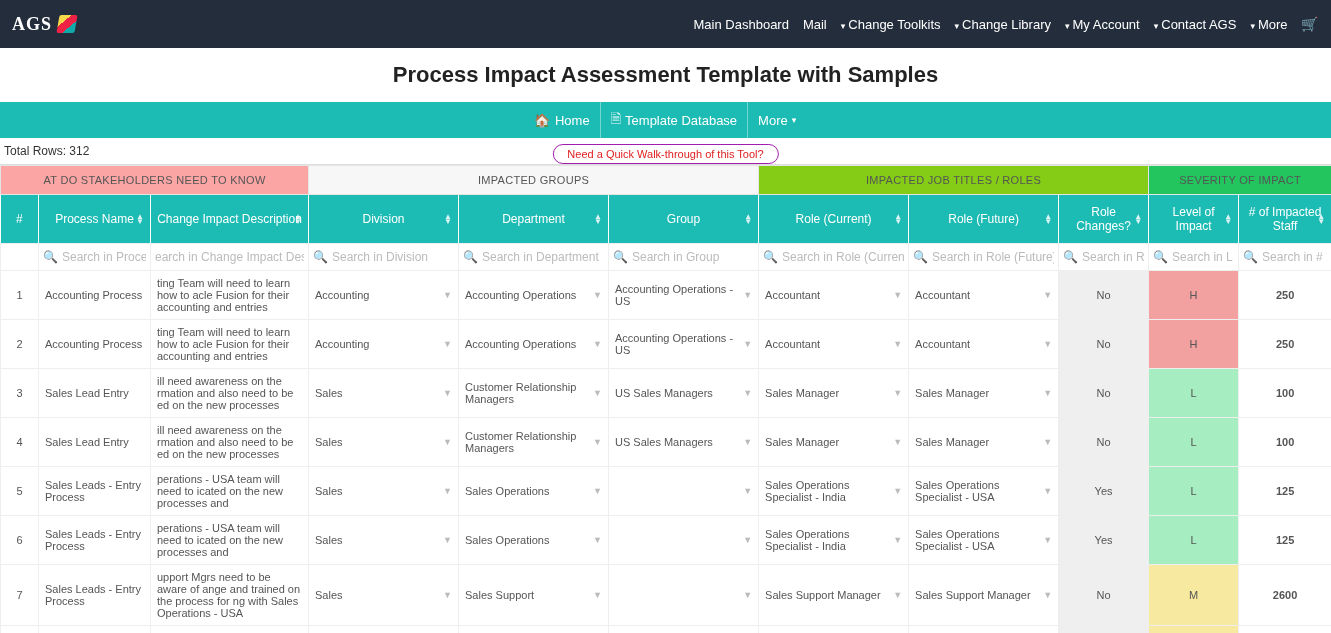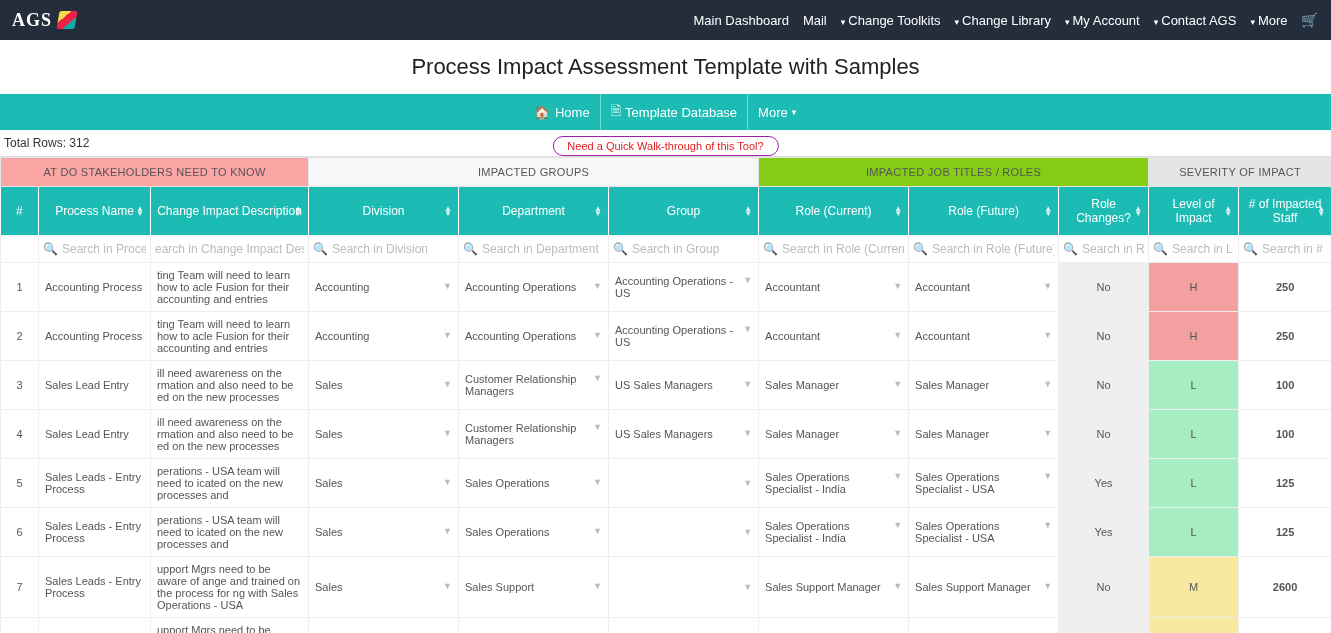--- a/index.html
+++ b/index.html
@@ -1,65 +1,65 @@
 <!DOCTYPE html>
 <html><head>
 <meta charset="utf-8">
 <style>
   * { box-sizing: border-box; margin: 0; padding: 0; }
   body { font-family: -apple-system, BlinkMacSystemFont, "Segoe UI", Arial, sans-serif; font-size: 12px; color: #333; background: #fff; width: 1331px; }
   
   
-  .topnav { background: #232d3b; color: #fff; height: 40px; display: flex; align-items: center; justify-content: space-between; padding: 0 12px; }
+  .topnav { background: #232d3b; color: #fff; height: 48px; display: flex; align-items: center; justify-content: space-between; padding: 0 12px; }
   .logo { display: flex; align-items: center; gap: 6px; font-weight: bold; font-size: 18px; letter-spacing: 1px; font-family: Georgia, serif; }
   .logo-swirl { width: 18px; height: 18px; background: linear-gradient(135deg,#f7d94c 0 33%,#e24 33% 66%,#1aa 66%); border-radius: 2px; transform: skewX(-10deg); }
   .nav-links { display: flex; gap: 14px; align-items: center; font-size: 13px; }
   .nav-links a { color: #fff; text-decoration: none; cursor: pointer; }
   .dd-caret::before { content: "▾"; font-size: 9px; margin-right: 3px; }
   .cart-icon { font-size: 14px; }
   
   
-  .page-title { text-align: center; font-size: 22px; font-weight: 400; color: #222; padding: 14px 0; }
+  .page-title { text-align: center; font-size: 22px; font-weight: 700; color: #222; padding: 14px 0; }
   
   
   .teal-bar { background: #1cbbb4; color: #fff; height: 36px; display: flex; align-items: center; justify-content: center; gap: 0; font-size: 13px; }
   .teal-bar .tb-item { padding: 0 10px; height: 36px; display: flex; align-items: center; gap: 4px; border-right: 1px solid rgba(255,255,255,.4); cursor: pointer; }
   .teal-bar .tb-item:last-child { border-right: none; }
   
   
   .info-row { display: flex; padding: 6px 4px; position: relative; }
   .total-rows { font-size: 12px; color: #333; }
   .walkthrough { position: absolute; left: 50%; transform: translateX(-50%); color: #e02020; border: 1px solid #a21caf; border-radius: 14px; padding: 3px 14px; font-size: 11px; cursor: pointer; background: #fff; }
   
   
   .table-wrap { overflow-x: hidden; border-top: 1px solid #ddd; }
   table { border-collapse: collapse; table-layout: fixed; width: 1331px; }
   
   
   tr.group-row td { font-size: 11px; color: #555; text-align: center; padding: 8px 4px; border: 1px solid #e5e5e5; font-weight: 500; letter-spacing: .3px; }
   .grp-know { background: #fca5a5; }
   .grp-impacted { background: #f7f7f7; }
   .grp-roles { background: #84cc16; }
-  .grp-severity { background: #e5e5e5; }
+  .grp-severity { background: #22c55e; }
   
   
   tr.head-row th { background: #1cbbb4; color: #fff; font-size: 12px; font-weight: 500; padding: 10px 6px; border-right: 1px solid rgba(255,255,255,.25); position: relative; text-align: center; }
   .sort-icon { position: absolute; right: 6px; top: 50%; transform: translateY(-50%); display: flex; flex-direction: column; line-height: 5px; font-size: 8px; opacity: .85; }
   
   
   tr.search-row td { padding: 6px 4px; border: 1px solid #eee; background: #fff; }
   .search-cell { display: flex; align-items: center; gap: 4px; color: #bbb; }
   .search-cell input { border: none; outline: none; width: 100%; font-size: 12px; color: #ef4444; }
   .search-cell input::placeholder { color: #bbb; }
   .mag { font-size: 12px; color: #999; flex-shrink: 0; }
   
   
   tr.data-row td { border: 1px solid #eee; padding: 6px 6px; font-size: 11px; vertical-align: middle; color: #555; }
   tr.data-row td.num { text-align: center; }
-  .dd-cell { display: flex; align-items: flex-start; justify-content: space-between; gap: 4px; }
+  .dd-cell { display: flex; align-items: center; justify-content: space-between; gap: 4px; }
   .dd-cell .dd-arrow { color: #bbb; font-size: 9px; flex-shrink: 0; }
   
   td.rolech { background: #efefef; text-align: center; }
   td.level { text-align: center; font-weight: 500; }
   .lvl-H { background: #f2a0a0; }
   .lvl-L { background: #a6eec2; }
   .lvl-M { background: #f7eaa0; }
   td.staff { text-align: center; font-weight: bold; }
   
   

